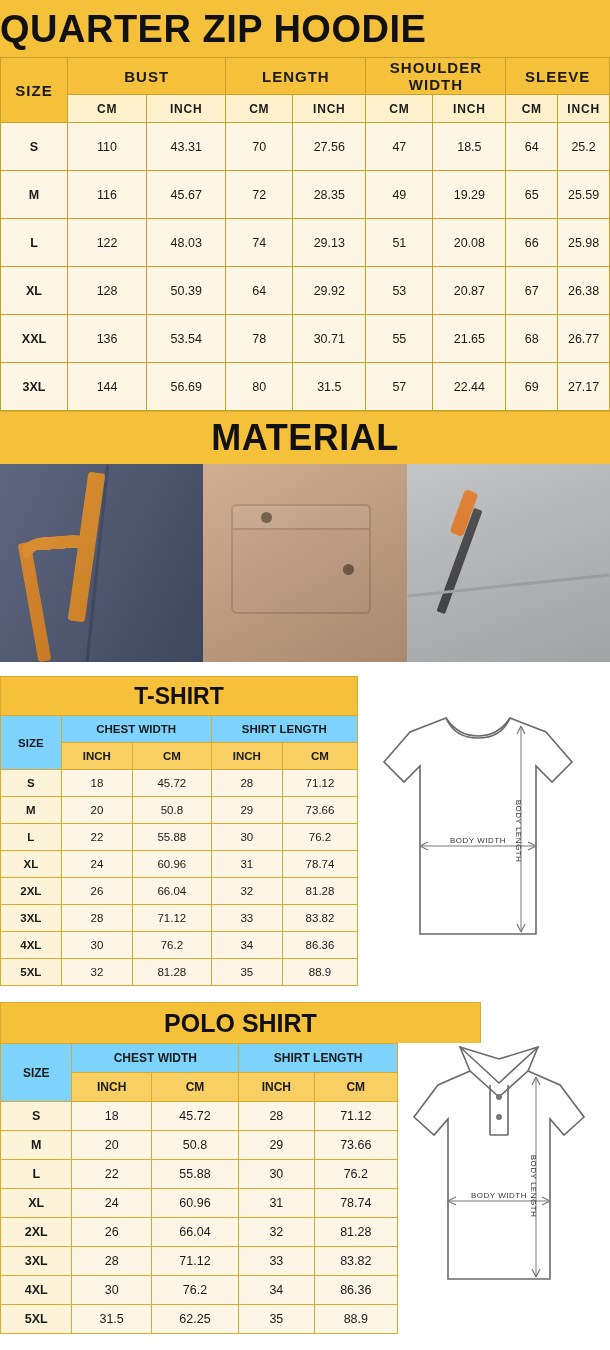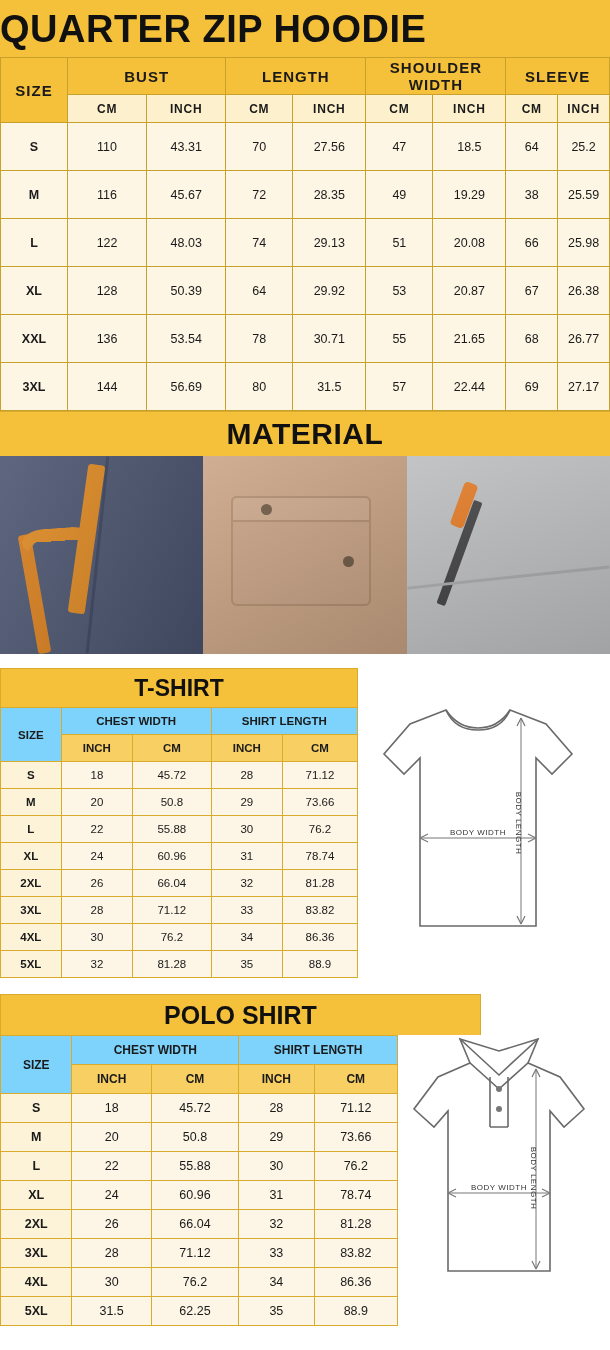--- a/index.html
+++ b/index.html
@@ -56,21 +56,21 @@
   }
   .hoodie-table .datacell {
     background: #fdf6e4;
     font-size: 12.5px;
     height: 48px;
   }
 
   .material-title {
     background: #f5c13a;
     text-align: center;
-    font-size: 30px;
+    font-size: 36px;
     font-weight: bold;
     color: #111;
     padding: 5px 0 5px 0;
     letter-spacing: 0.5px;
     border-top: 1px solid #d8ab2d;
   }
 
   .photos { display: flex; width: 100%; height: 198px; }
   .photo { flex: 1 1 0; position: relative; overflow: hidden; }
   .photo.navy { background: #4c5671; }
@@ -255,21 +255,21 @@
       <td class="datacell">25.2</td>
     </tr>
     <tr>
       <td class="sizecell datacell">M</td>
       <td class="datacell">116</td>
       <td class="datacell">45.67</td>
       <td class="datacell">72</td>
       <td class="datacell">28.35</td>
       <td class="datacell">49</td>
       <td class="datacell">19.29</td>
-      <td class="datacell">38</td>
+      <td class="datacell">65</td>
       <td class="datacell">25.59</td>
     </tr>
     <tr>
       <td class="sizecell datacell">L</td>
       <td class="datacell">122</td>
       <td class="datacell">48.03</td>
       <td class="datacell">74</td>
       <td class="datacell">29.13</td>
       <td class="datacell">51</td>
       <td class="datacell">20.08</td>

